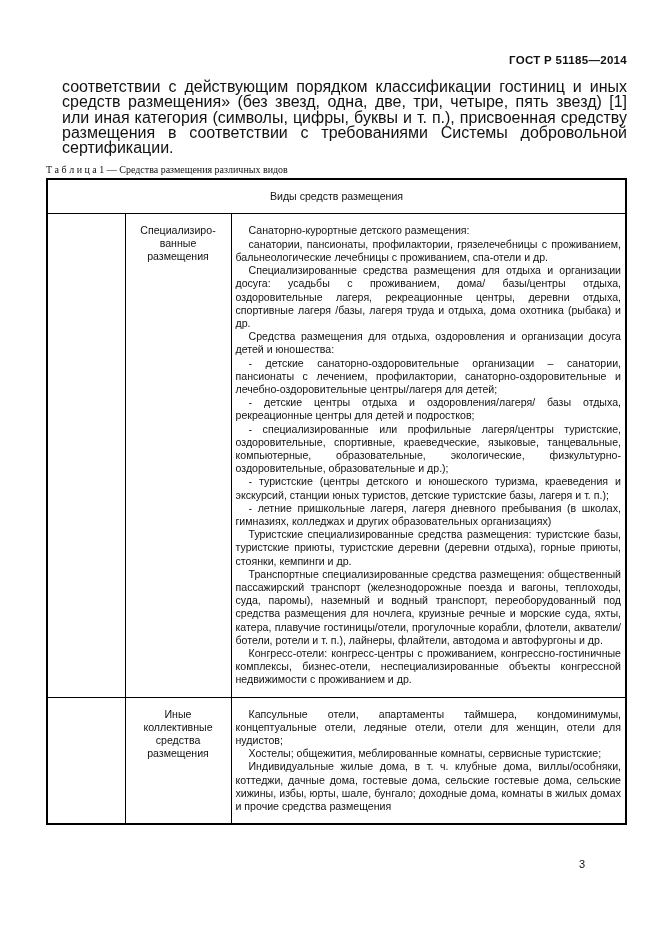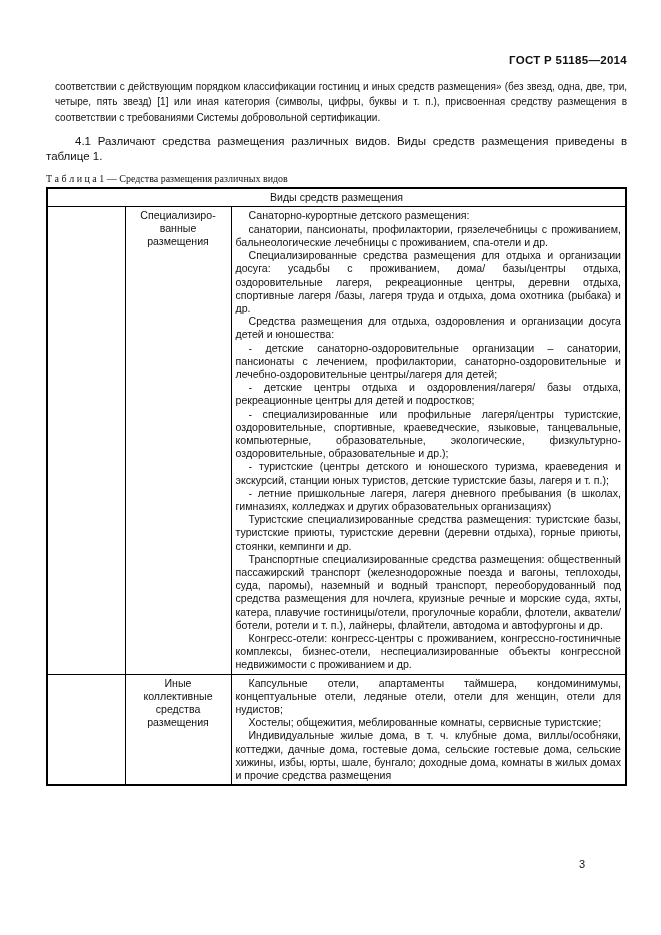--- a/index.html
+++ b/index.html
@@ -23,24 +23,24 @@
     background: #ffffff;
   }
   .doc-header {
     text-align: right;
     font-weight: bold;
     font-size: 11.5px;
     letter-spacing: 0.3px;
     margin: 0 0 13px 0;
   }
   .intro {
-    font-size: 10px;
+    font-size: 16px;
     line-height: 15.3px;
     text-align: justify;
-    margin: 0 0 9px 9px;
+    margin: 0 0 9px 16px;
   }
   .section-heading {
     font-size: 13.5px;
     font-weight: bold;
     margin: 11px 0 9px 0;
     padding-left: 29px;
   }
   .clause {
     font-size: 11.5px;
     line-height: 15.3px;
@@ -57,21 +57,21 @@
     width: 581px;
     border-collapse: collapse;
     table-layout: fixed;
     border: 2px solid #000;
     font-size: 10.6px;
   }
   table.gost-table th,
   table.gost-table td {
     border: 1px solid #000;
     vertical-align: top;
-    padding: 2px 4px;
+    padding: 10px 4px;
   }
   th.table-title-cell {
     font-weight: normal;
     text-align: center;
     padding: 5px 4px;
     line-height: 13px;
   }
   td.cell-center {
     text-align: center;
     line-height: 13px;
@@ -97,21 +97,20 @@
 </head>
 <body>
 
 <div class="page">
 
   <div class="doc-header">ГОСТ Р 51185—2014</div>
 
   <p class="intro">соответствии с действующим порядком классификации гостиниц и иных средств размещения» (без звезд, одна, две, три, четыре, пять звезд) [1] или иная категория (символы, цифры, буквы и т. п.), присвоенная средству размещения в соответствии с требованиями Системы добровольной сертификации.</p>
 
 
-  <p class="clause">4.1 Различают средства размещения различных видов. Виды средств размещения приведены в таблице 1.</p>
 
   <div class="table-caption">Т а б л и ц а   1 — Средства  размещения  различных  видов</div>
 
   <table class="gost-table">
     <colgroup>
       <col style="width:78px">
       <col style="width:106px">
       <col>
     </colgroup>
     <thead>

